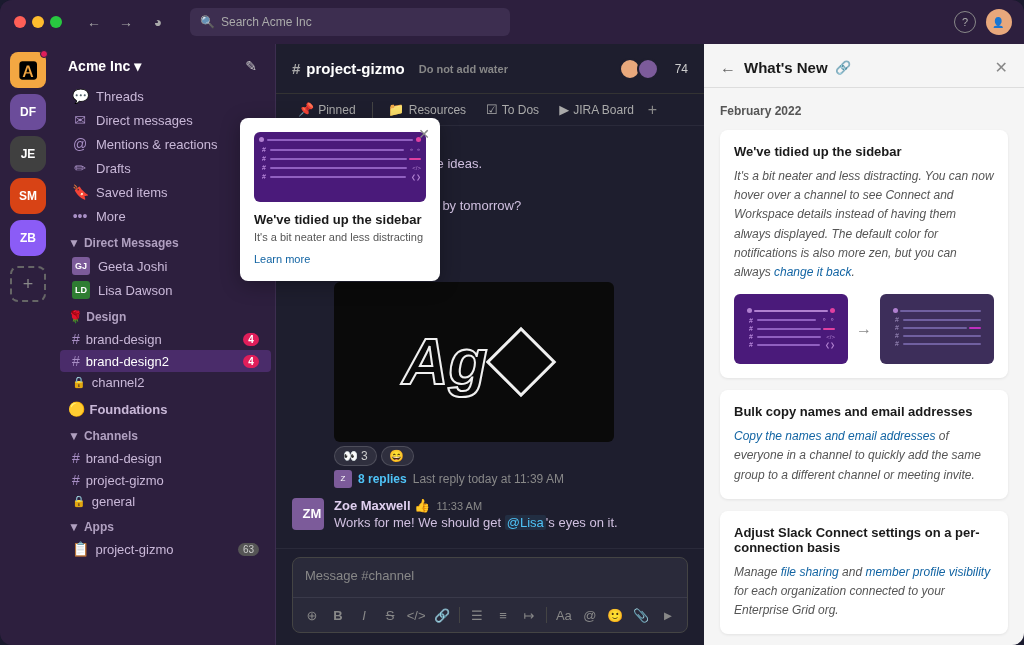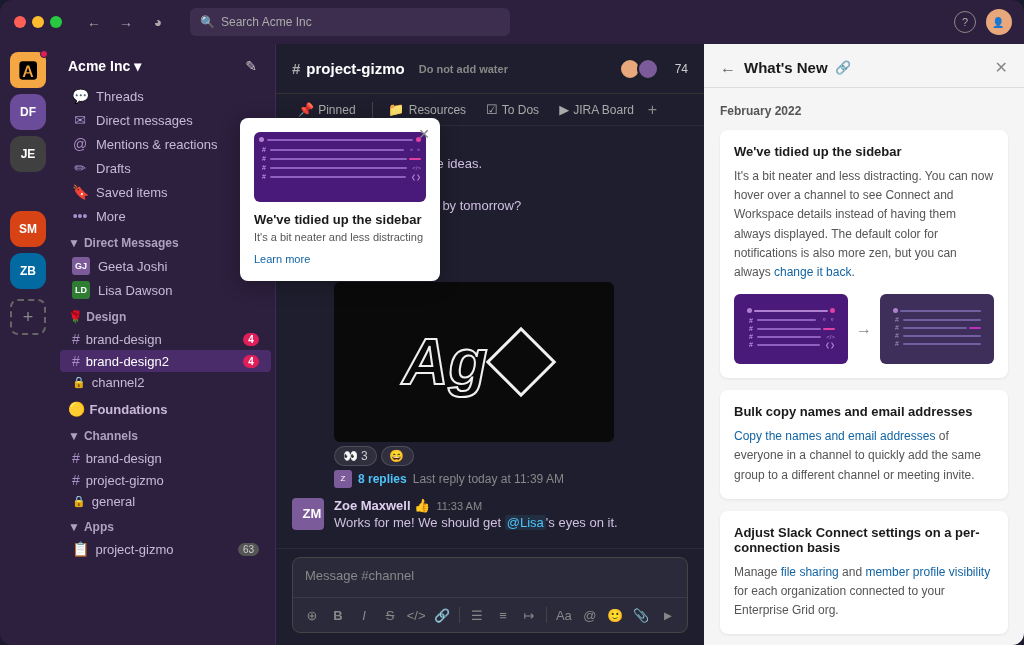--- a/index.html
+++ b/index.html
@@ -134,22 +134,22 @@
       width: 36px; height: 36px;
       border-radius: 11px;
       display: flex; align-items: center; justify-content: center;
       font-size: 12px;
       font-weight: 700;
       color: white;
       cursor: pointer;
     }
     .ws-df { background: #6b4c9a; }
     .ws-je { background: #404040; }
-    .ws-sm { background: #d84315; margin-top: 33px; }
-    .ws-zb { background: #0369a1; }
+    .ws-sm { background: #d84315; }
+    .ws-zb { background: #8b5cf6; }
 
     .ws-add {
       width: 36px; height: 36px;
       border-radius: 8px;
       border: 2px dashed #666;
       display: flex; align-items: center; justify-content: center;
       color: #888;
       font-size: 18px;
       cursor: pointer;
       margin-top: 4px;
@@ -590,20 +590,21 @@
     .wn-card-title {
       font-size: 13px;
       font-weight: 700;
       color: #1a1a1a;
       margin-bottom: 8px;
     }
     .wn-card-text {
       font-size: 12px;
       color: #555;
       line-height: 1.6;
+      font-style: italic;
     }
     .wn-card-text a, .wn-link {
       color: #1264a3;
       text-decoration: none;
       cursor: pointer;
     }
 
     .sidebar-before-after {
       display: flex;
       align-items: center;

